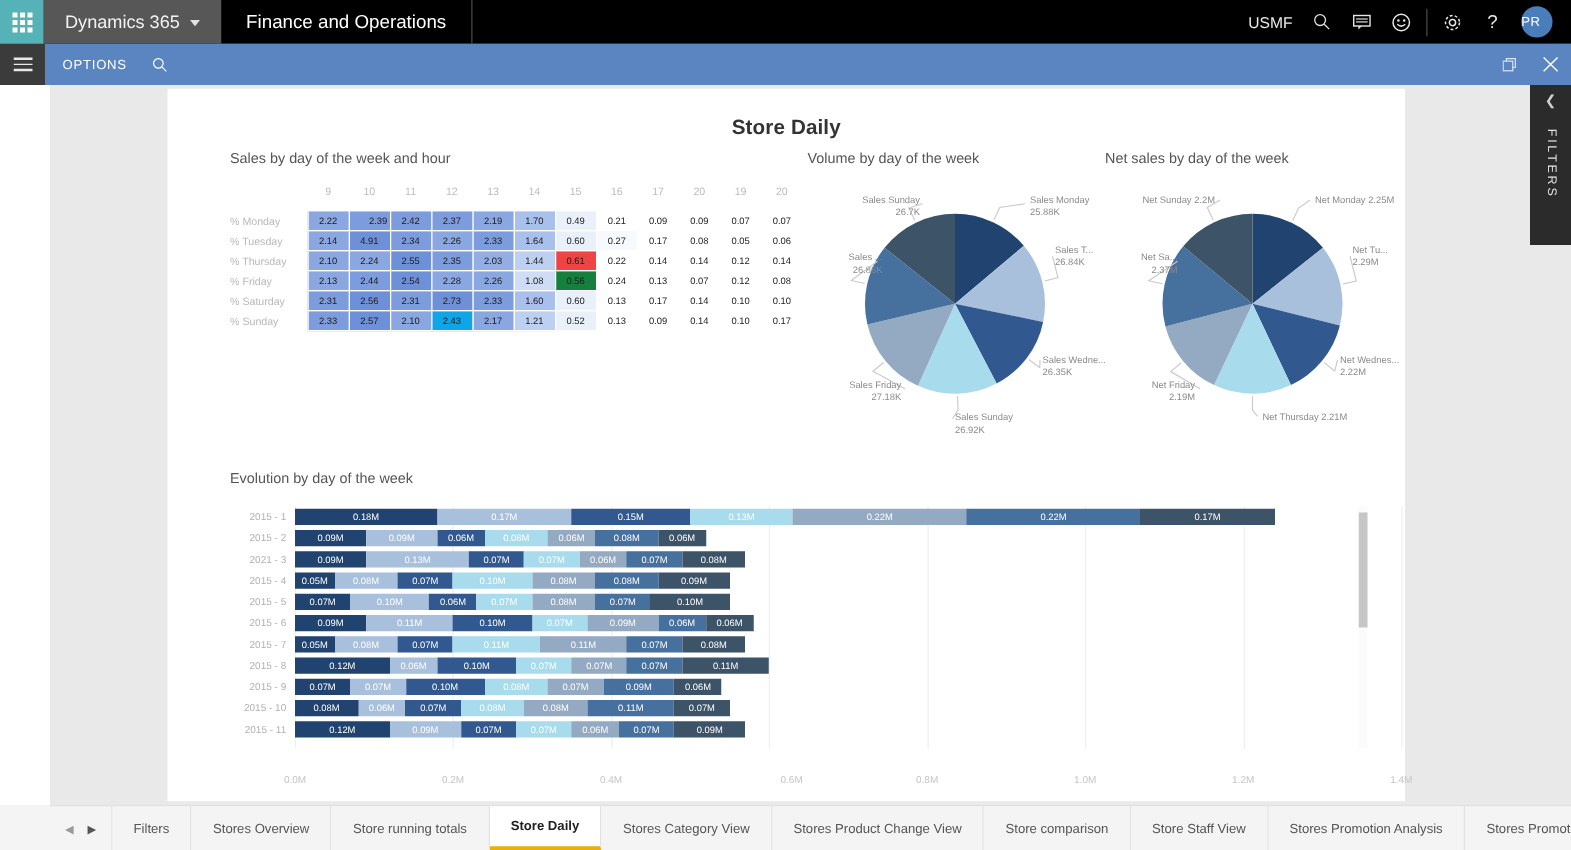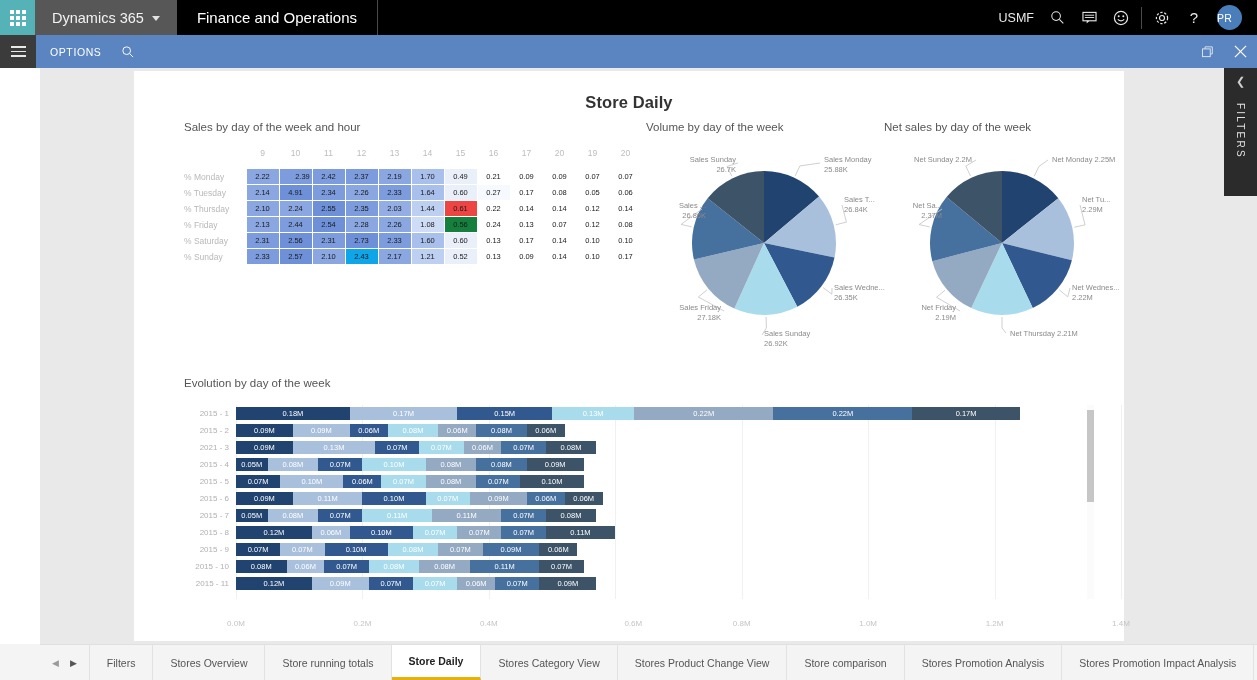--- a/index.html
+++ b/index.html
@@ -652,18 +652,19 @@
       <span style="color:#555;">▶</span>
     </div>
     <div id="tab-list" style="display:flex;">
         <div class="tab">Filters</div>
         <div class="tab">Stores Overview</div>
         <div class="tab">Store running totals</div>
         <div class="tab active">Store Daily</div>
         <div class="tab">Stores Category View</div>
         <div class="tab">Stores Product Change View</div>
         <div class="tab">Store comparison</div>
+        <div class="tab">Store Staff View</div>
         <div class="tab">Stores Promotion Analysis</div>
         <div class="tab">Stores Promotion Impact Analysis</div>
       </div>
 
   </div>
 </div>
 
 </body></html>

